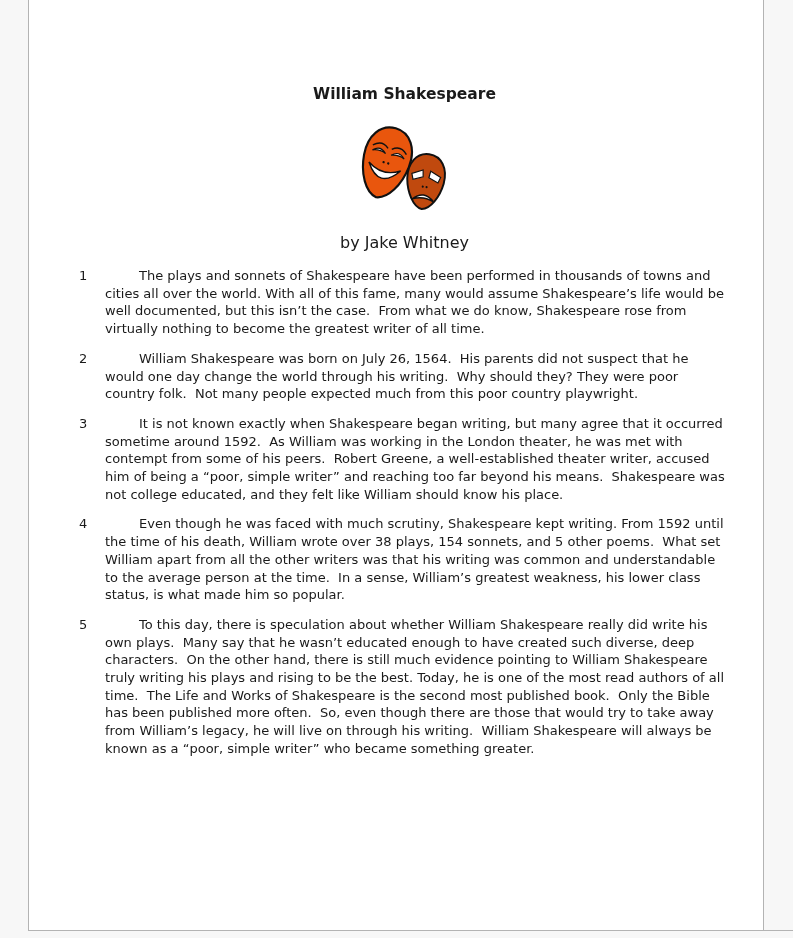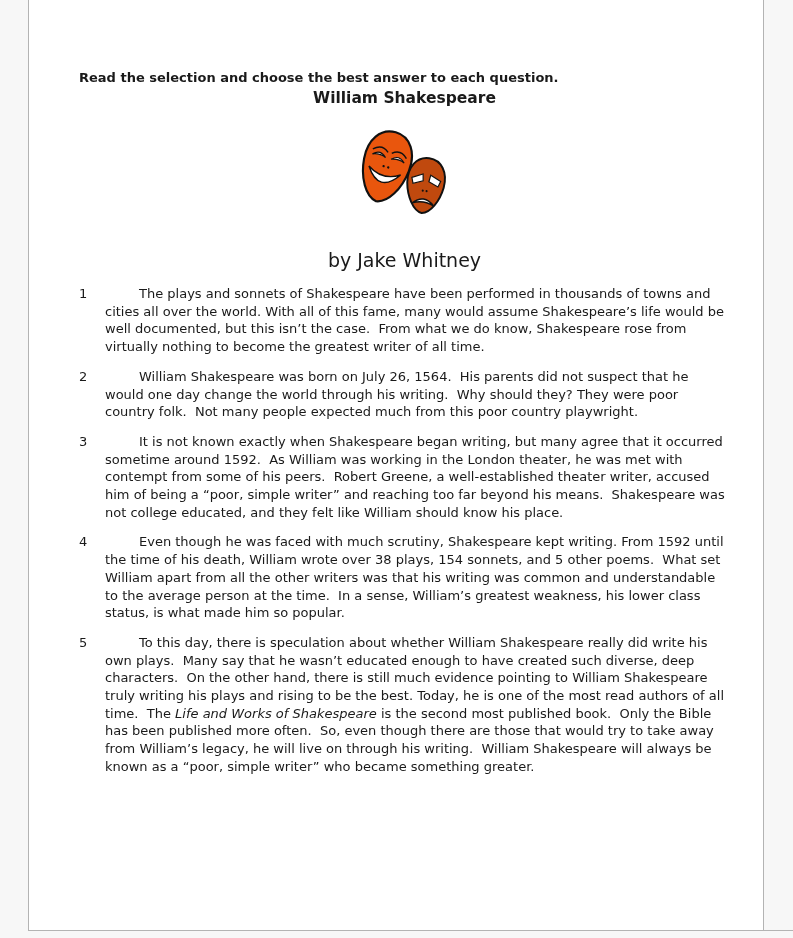--- a/index.html
+++ b/index.html
@@ -38,66 +38,65 @@
     width: 100%;
     height: 100%;
   }
   .instruction {
     font-size: 13px;
     font-weight: bold;
     line-height: 16px;
     white-space: pre-wrap;
   }
   .title {
-    margin-top: 3px;
+    margin-top: 15px;
     text-align: center;
     font-size: 15.5px;
     font-weight: bold;
     line-height: 18px;
   }
   .masks-wrap {
     margin-top: 21px;
     height: 92px;
     text-align: center;
   }
   .byline {
-    margin-top: 32px;
+    margin-top: 18px;
     text-align: center;
-    font-size: 19px;
+    font-size: 16px;
     line-height: 17px;
   }
   .paras { margin-top: 16px; }
   .para {
     display: flex;
     font-size: 13px;
     line-height: 17.7px;
     margin-bottom: 12px;
   }
   .para-num { flex: 0 0 26px; width: 26px; }
   .para-text {
     flex: 1;
     text-indent: 34px;
     white-space: pre-wrap;
   }
-  .book-title { font-style: italic; }
+  .book-title { }
   .footer {
     margin-top: 0px;
     text-align: center;
     font-size: 12.5px;
     line-height: 15px;
   }
 </style>
 </head>
 <body>
 
 <div class="viewport">
   <div class="page">
     <div class="content">
 
-      <div class="instruction">Read the selection and choose the best answer to each question.</div>
 
       <div class="title">William Shakespeare</div>
 
       <div class="masks-wrap">
         <svg width="126" height="92" viewBox="0 0 130 95">
 
           <g transform="translate(45,41) rotate(16)" stroke="#111" fill="#E9560D">
             <path d="M0,-38 C16,-38 26,-23 24,-3 C22,17 12,34 0,36 C-12,34 -22,17 -24,-3 C-26,-23 -16,-38 0,-38 Z" stroke-width="2.2"></path>
             <path d="M-18,-15 Q-10,-23 -2,-16" fill="none" stroke-width="1.5"></path>
             <path d="M2,-16 Q10,-23 18,-15" fill="none" stroke-width="1.5"></path>

